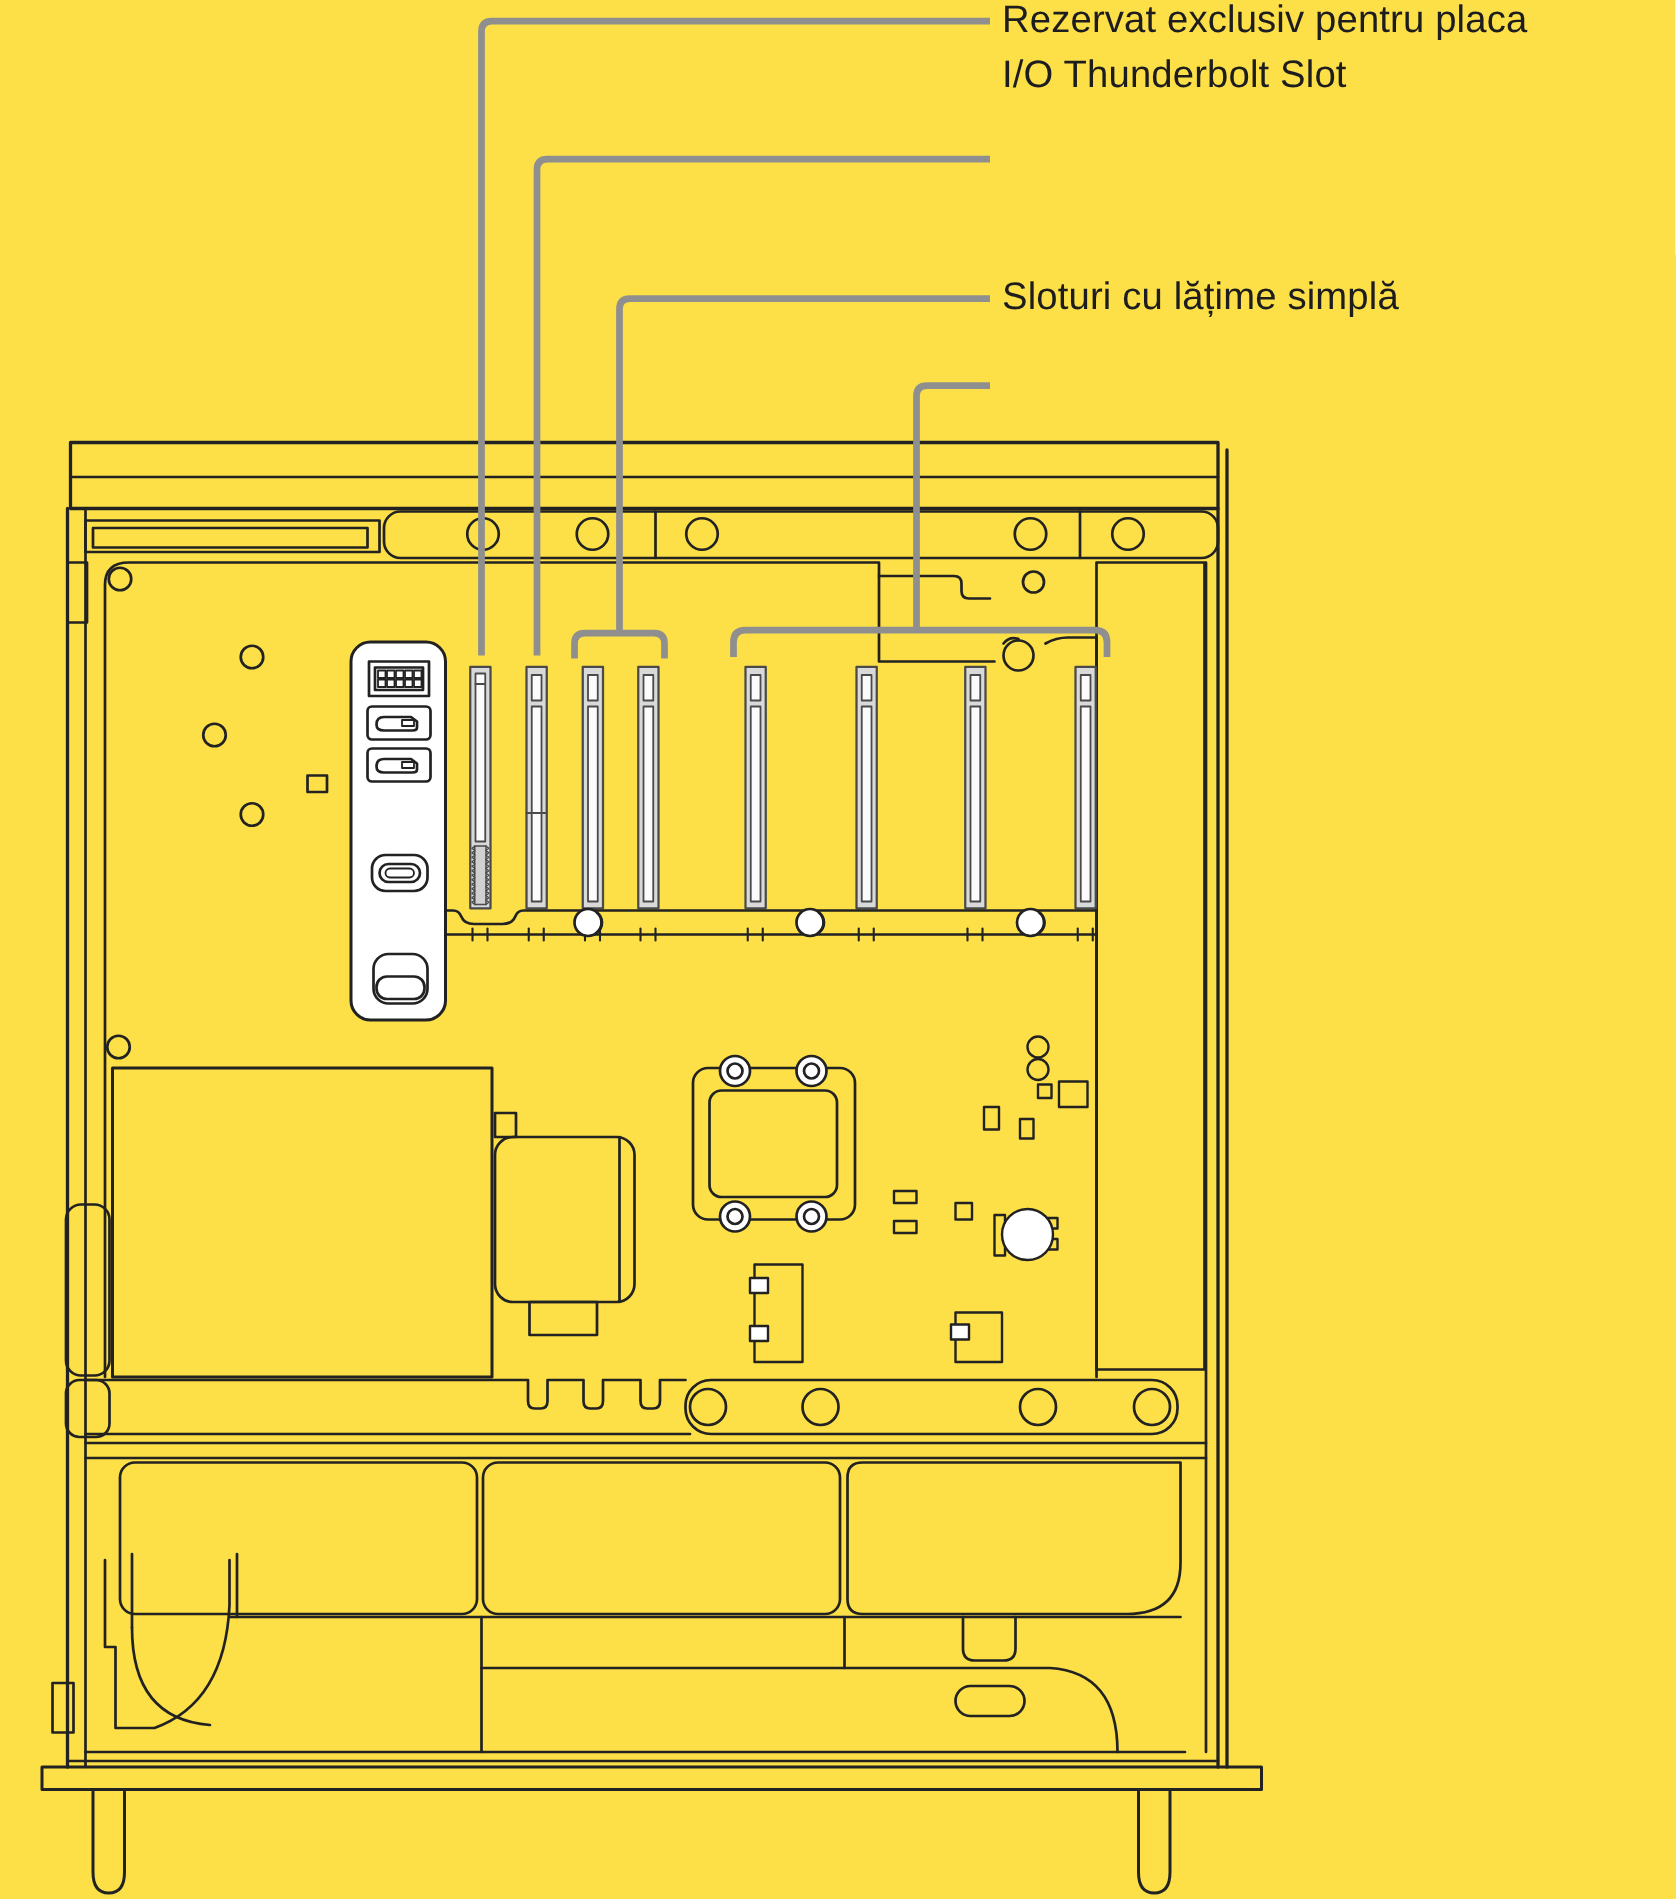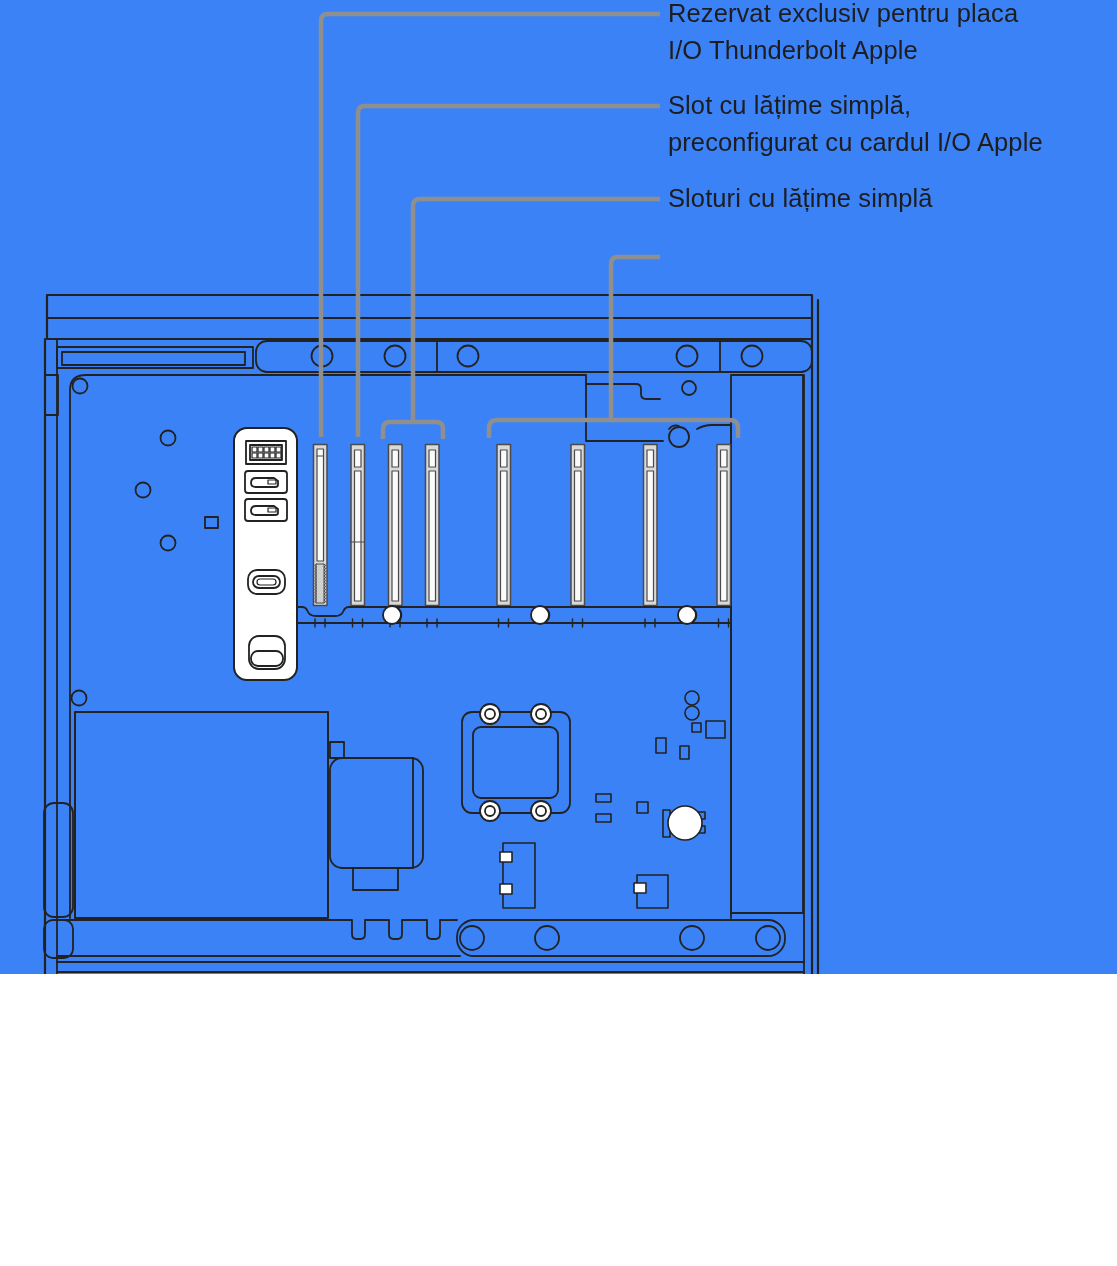--- a/index.html
+++ b/index.html
@@ -1,17 +1,17 @@
 <!DOCTYPE html>
 <html><head>
 <meta charset="utf-8">
 <style>
   html,body{margin:0;padding:0;background:#fff;}
   #stage{
-    position:relative;width:1117px;height:974px;background:#3b82f6;overflow:hidden;
+    position:relative;width:1117px;height:1266px;background:#fde047;overflow:hidden;
     font-family:"Liberation Sans",sans-serif;
   }
   #artwork{position:absolute;left:0;top:0;}
   .callout-label{
     position:absolute;left:668px;color:#1d1d1f;font-size:25.5px;line-height:36.5px;
     font-weight:400;white-space:nowrap;letter-spacing:.1px;
   }
 </style>
 </head>
 <body>
@@ -278,22 +278,18 @@
       <path d="M358,437 L358,113 Q358,106 365,106 L660,106"></path>
       <path d="M413,421 L413,206 Q413,199 420,199 L660,199"></path>
       <path d="M383,439 L383,429 Q383,422 390,422 L436,422 Q443,422 443,429 L443,439"></path>
       <path d="M611,419 L611,264 Q611,257 618,257 L660,257"></path>
       <path d="M489,438 L489,428 Q489,420 497,420 L730,420 Q738,420 738,428 L738,438"></path>
     </g>
   </svg>
 
   <div class="callout-label" style="top:-5px">
     <div>Rezervat exclusiv pentru placa</div>
-    <div>I/O Thunderbolt Apple</div>
-  </div>
-  <div class="callout-label" style="top:87px">
-    <div>Slot cu lățime simplă,</div>
-    <div>preconfigurat cu cardul I/O Apple</div>
+    <div>I/O Thunderbolt Slot</div>
   </div>
   <div class="callout-label" style="top:180px">
     <div>Sloturi cu lățime simplă</div>
   </div>
 </div>
 
 </body></html>

